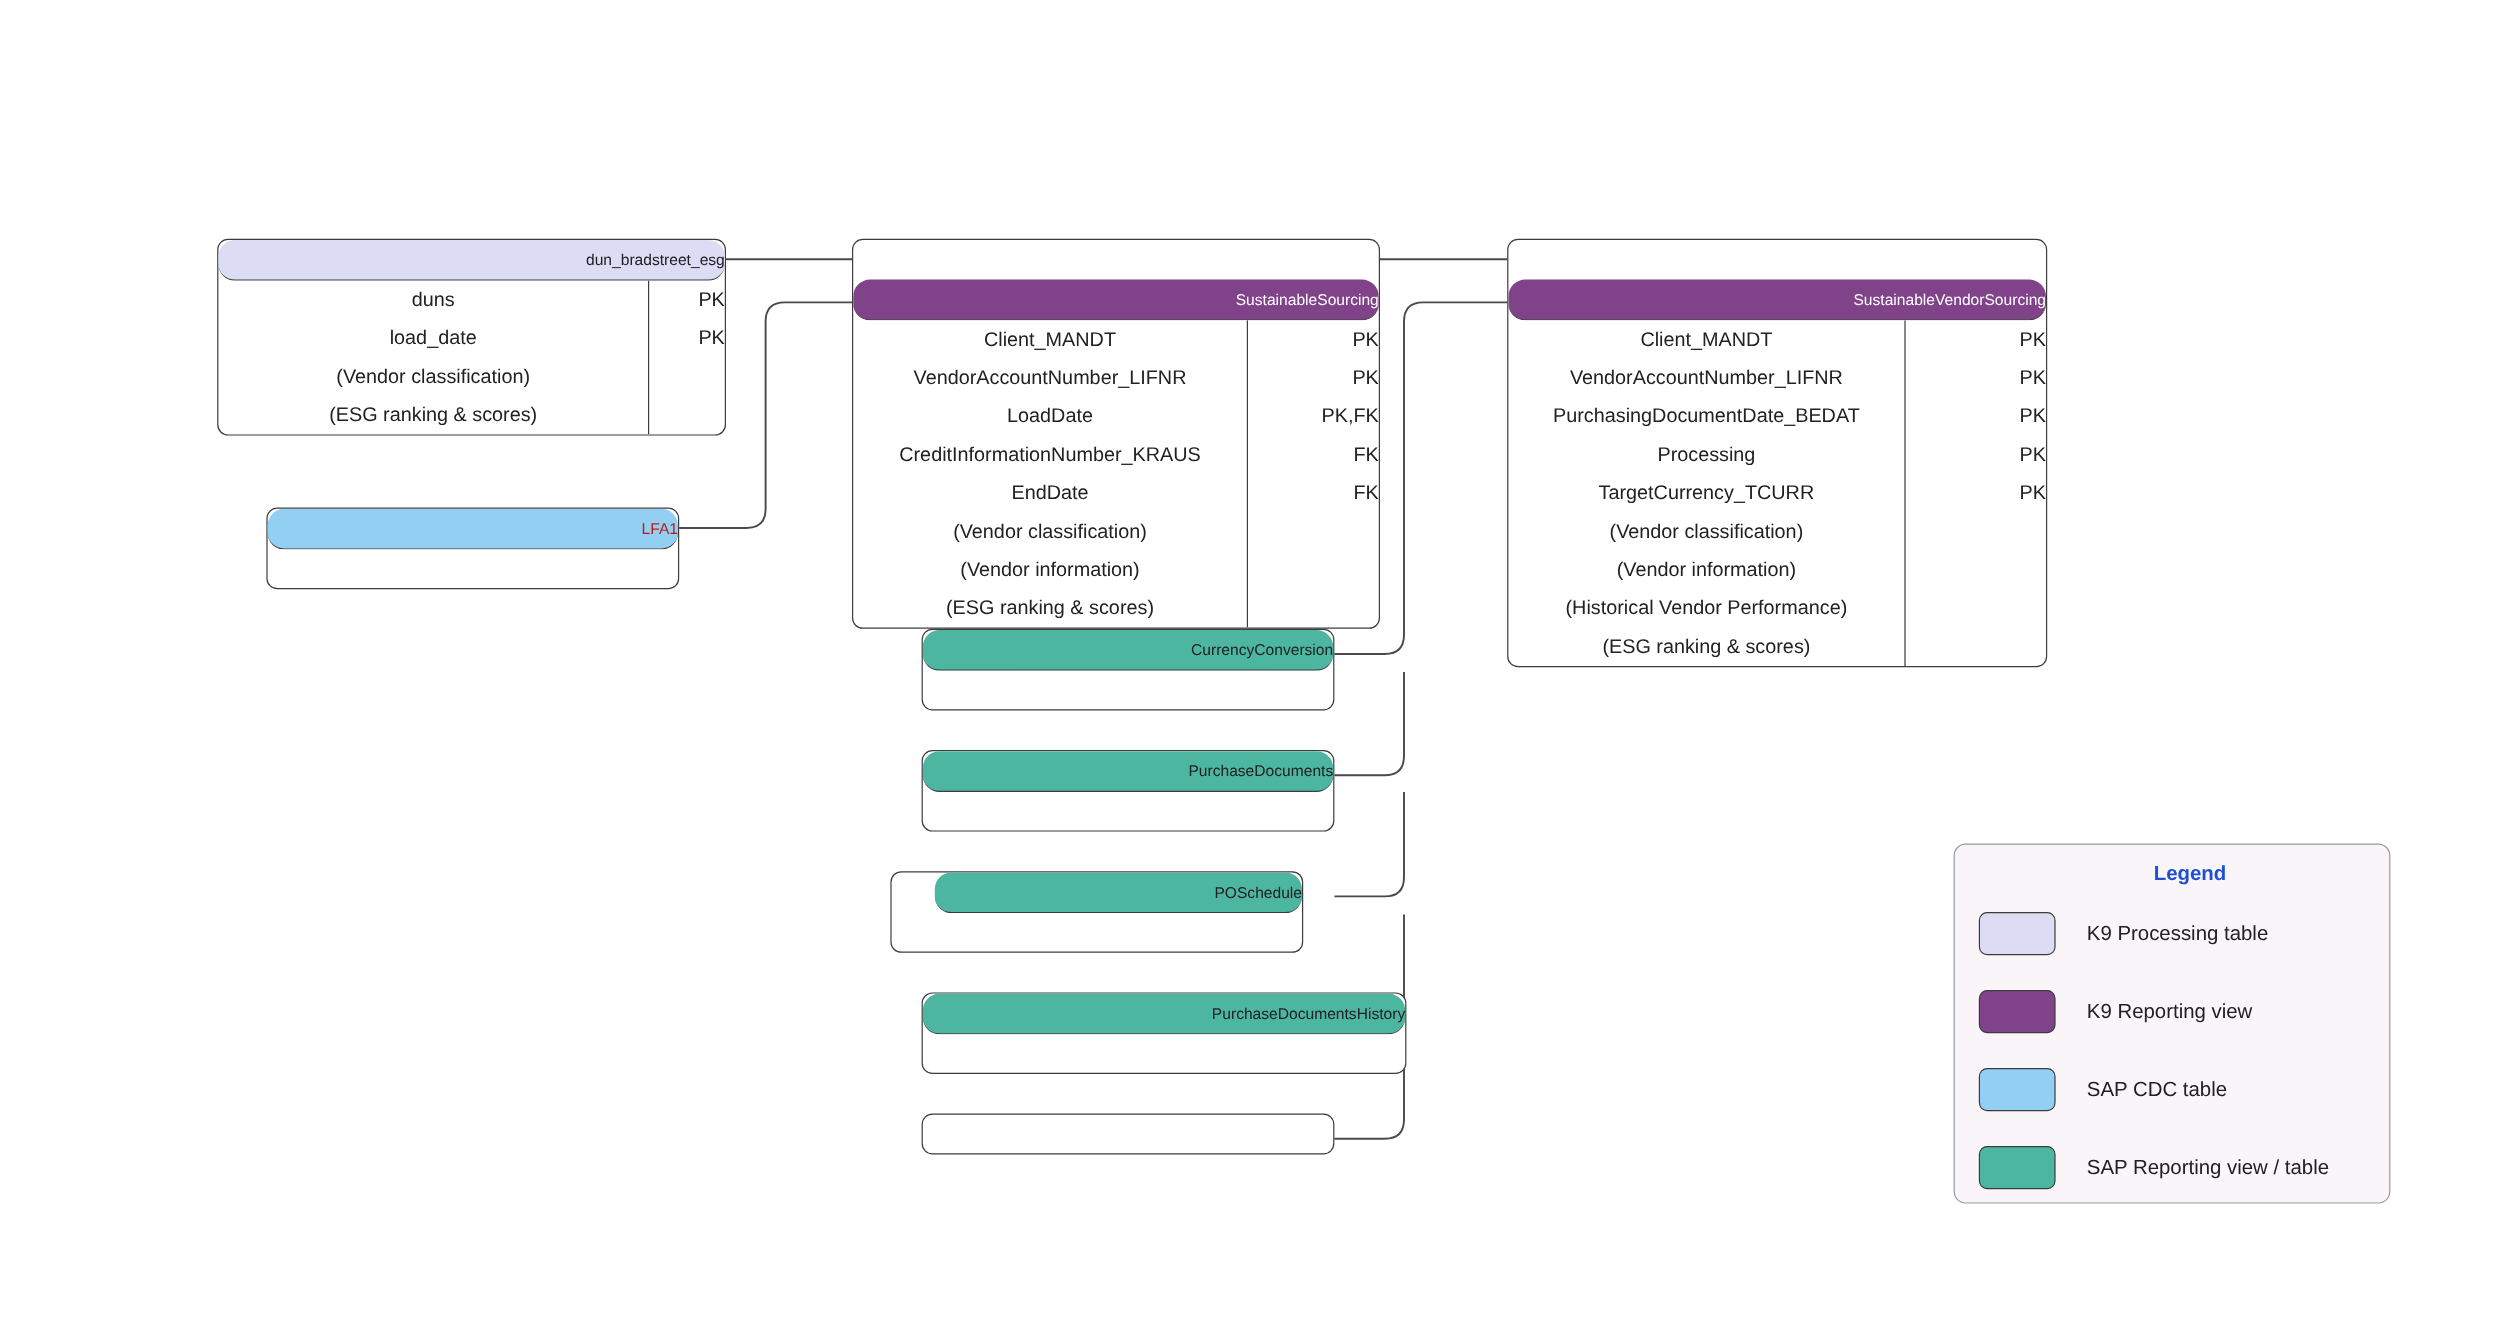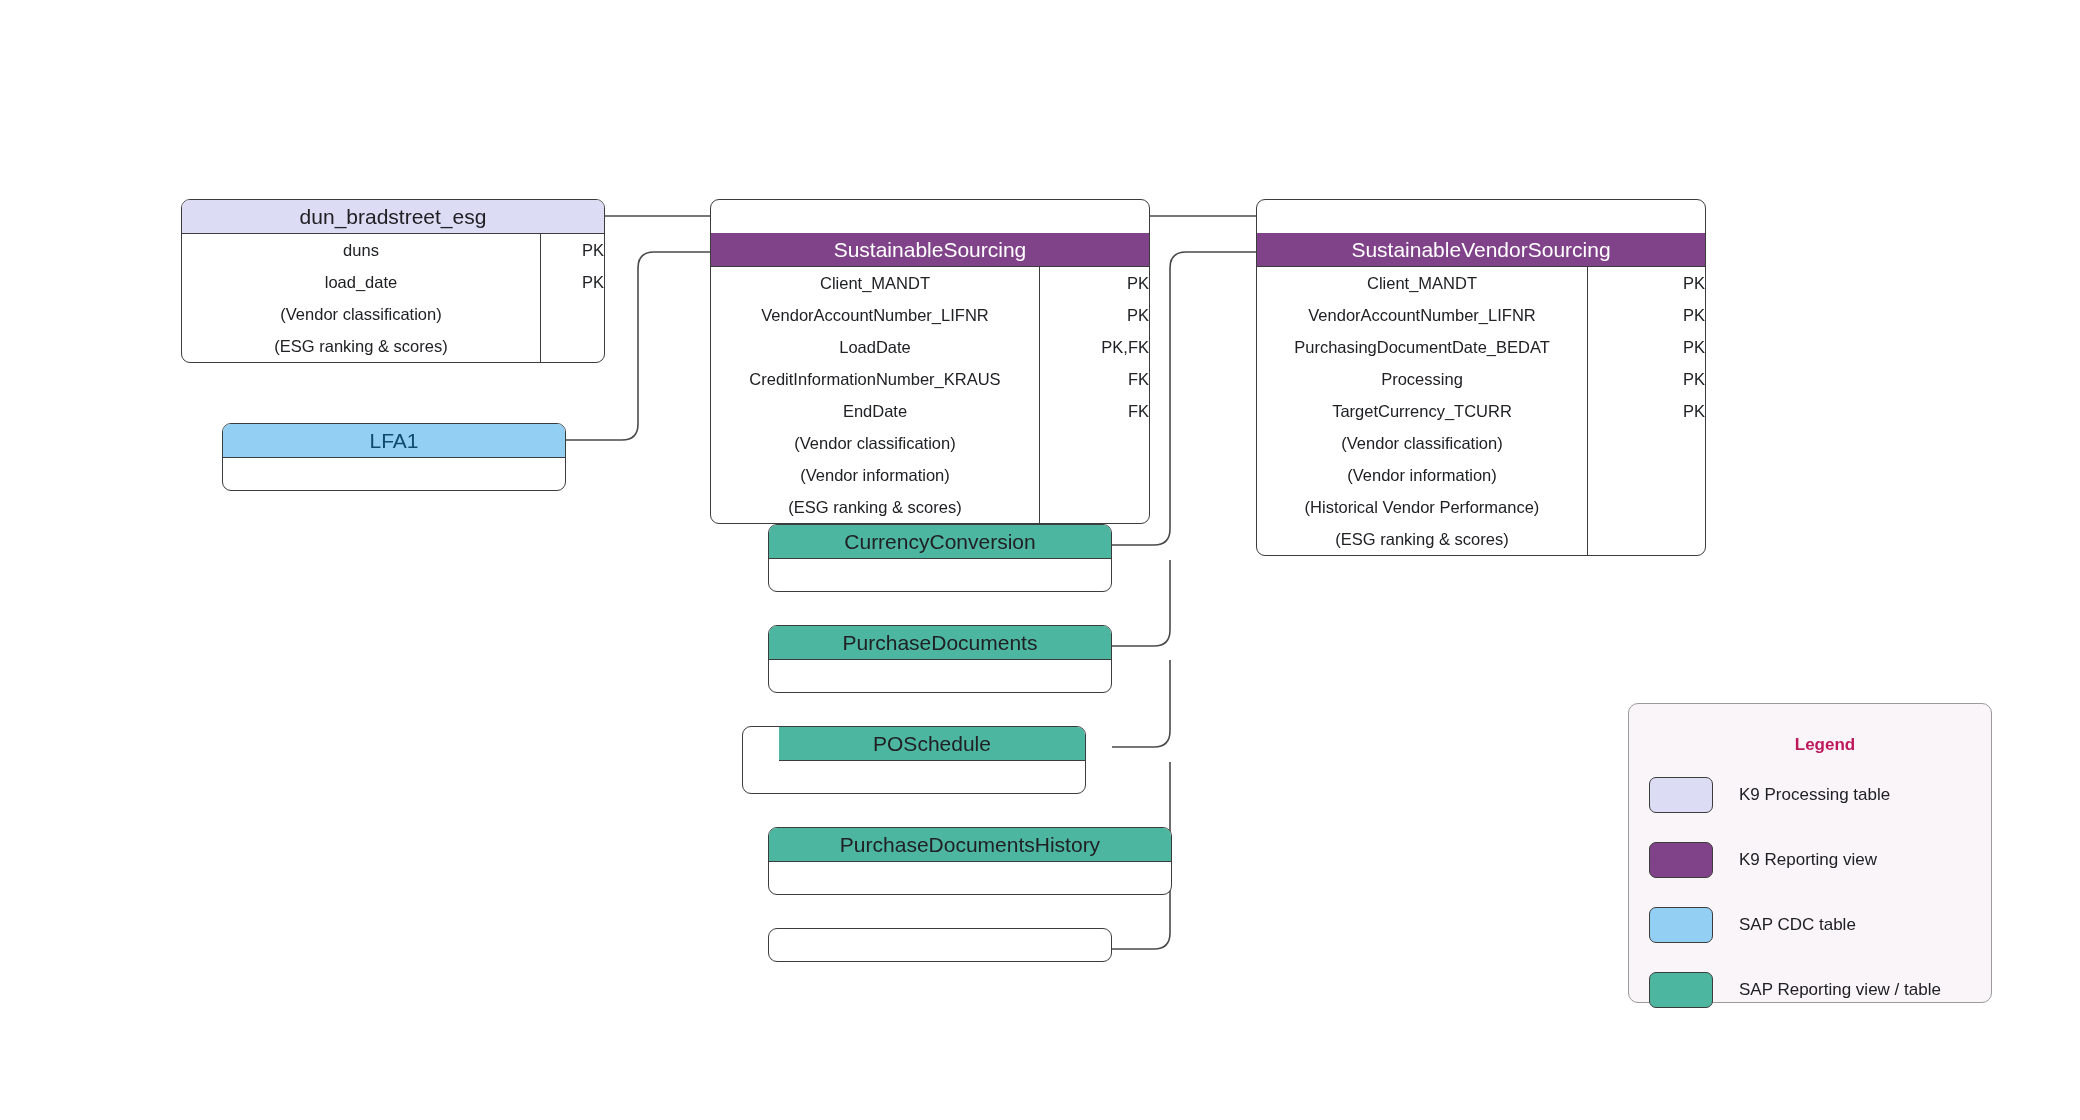--- a/index.html
+++ b/index.html
@@ -60,25 +60,26 @@
     box-sizing: border-box;
     border: 1.4px solid #3c3c3c;
     border-radius: 9px;
     background: #ffffff;
     overflow: hidden;
   }
   .entity-head {
     box-sizing: border-box;
     height: 34px;
     line-height: 34px;
-    text-align: center;
-    font-size: 21px;
+    text-align: right;
+    font-size: 13px;
     border-bottom: 1.4px solid #3c3c3c;
     white-space: nowrap;
     overflow: hidden;
+    border-radius: 14px;
   }
   .entity-body { display: flex; }
   .col-names { flex: 1 1 auto; }
   .col-keys {
     flex: 0 0 auto;
     width: 68px;
     border-left: 1.4px solid #3c3c3c;
     box-sizing: border-box;
   }
   .entity.k9proc  .col-keys { width: 64px; }
@@ -99,41 +100,41 @@
     font-size: 16.5px;
     text-align: right;
     padding-left: 9px;
     white-space: nowrap;
   }
   .blank-body { height: 32px; }
 
   
   .hd-k9proc { background: #dcdcf5; color: #202124; }
   .hd-k9view { background: #804289; color: #ffffff; margin-top: 33px; }
-  .hd-sapcdc { background: #93cff2; color: #0c4a6e; }
+  .hd-sapcdc { background: #93cff2; color: #b91c1c; }
   .hd-sapview{ background: #4db6a0; color: #202124; }
 
   
   #legend {
     position: absolute;
     left: 1628px;
     top: 703px;
     width: 364px;
     height: 300px;
     box-sizing: border-box;
     border: 1.4px solid #9b9b9b;
     border-radius: 10px;
     background: #faf5f9;
   }
   .legend-title {
     text-align: center;
     font-size: 17px;
     font-weight: bold;
-    color: #be185d;
-    margin-top: 31px;
+    color: #1d4ed8;
+    margin-top: 14px;
     margin-left: 30px;
   }
   .legend-row {
     display: flex;
     align-items: center;
     height: 50px;
     margin-top: 15px;
     padding-left: 20px;
   }
   .legend-swatch {

